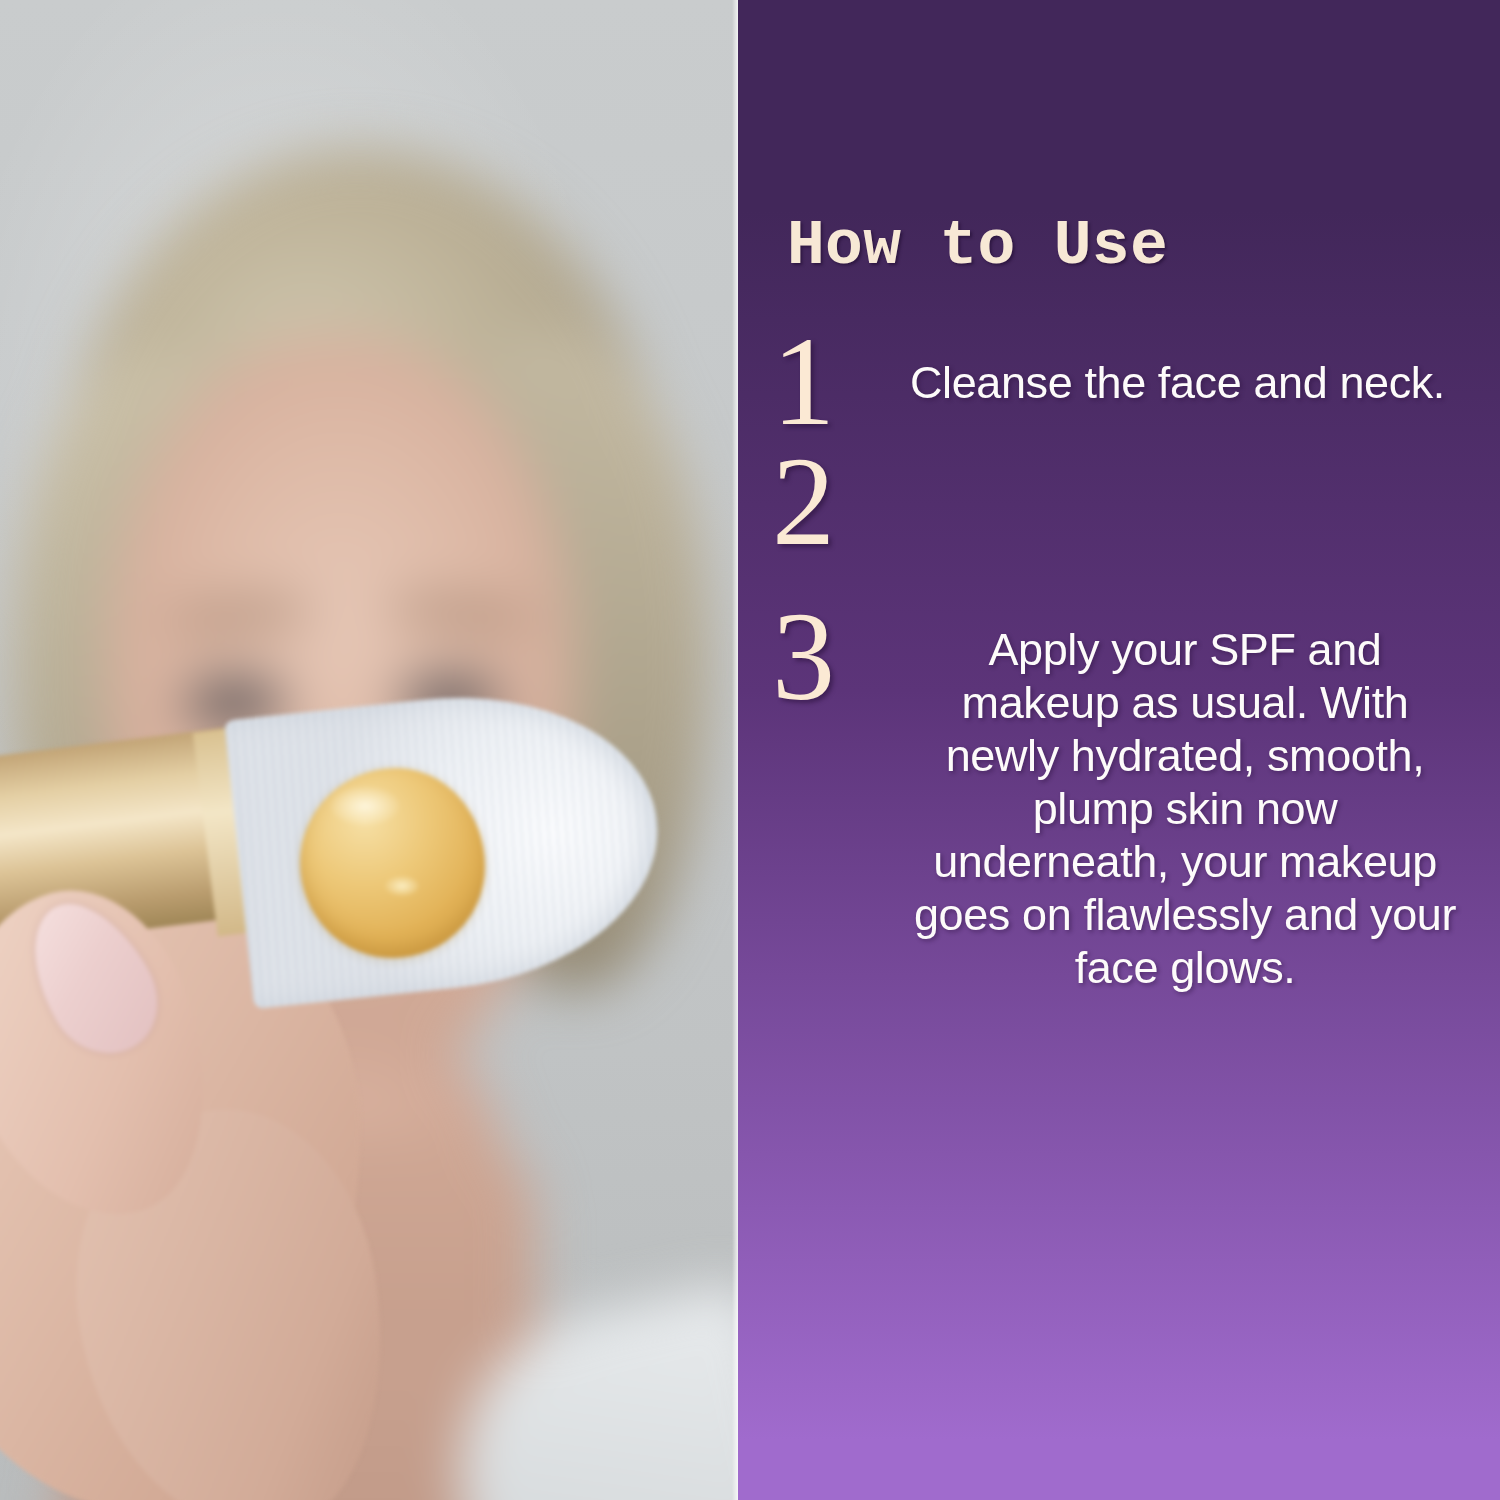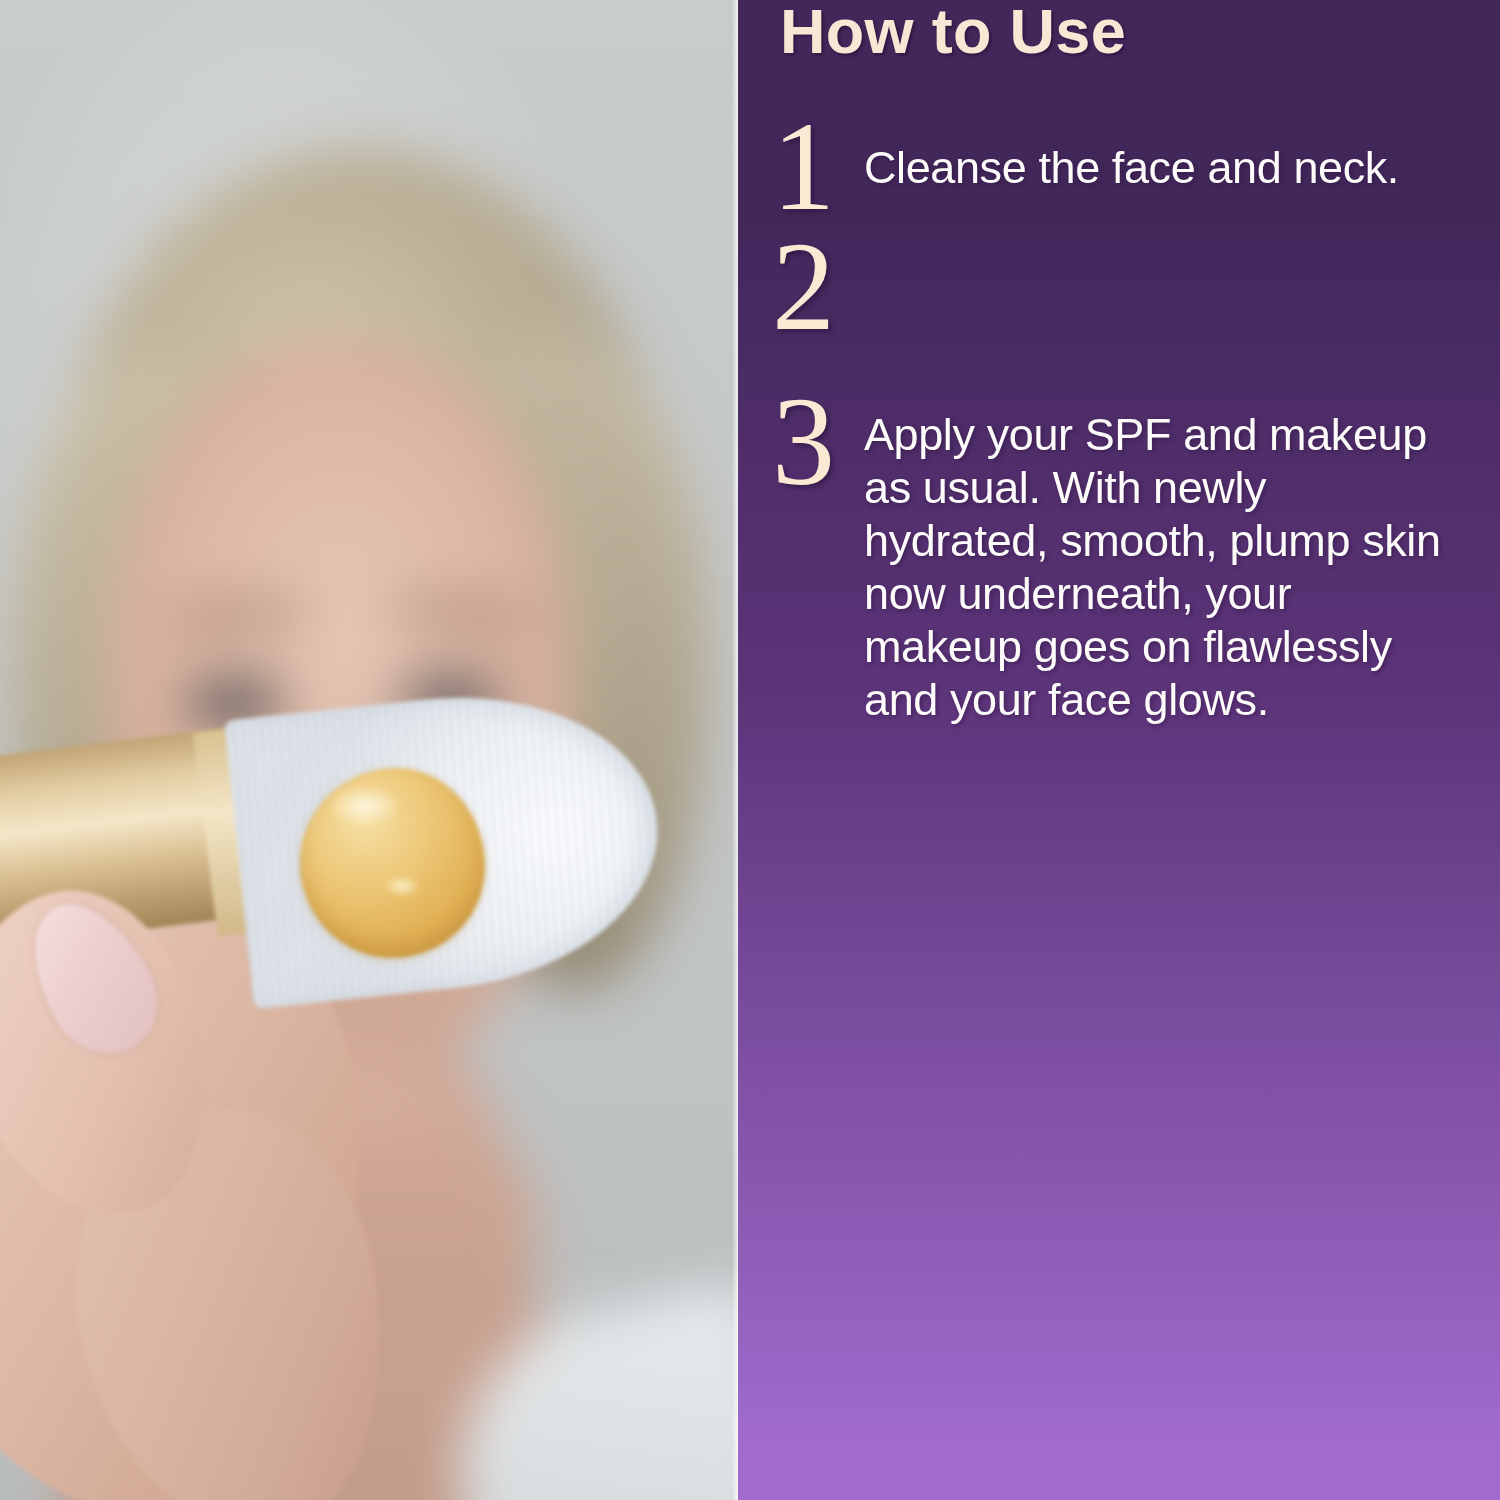--- a/index.html
+++ b/index.html
@@ -160,27 +160,28 @@
   #panel{
     position:relative;width:762px;height:1500px;
     box-sizing:border-box;
     padding:0 40px 0 24px;
   }
   #panel .gradient{position:absolute;inset:0;}
 
   .panel-inner{position:relative;z-index:2;padding-left:0;}
 
   .title{
-    font-family:Liberation Sans, sans-serif;
+    font-family:Liberation Mono, monospace;
     font-weight:700;
     font-size:63px;
     line-height:1;
     color:#f7e8d5;
-    margin:0;
+    margin:7px;
     padding-left:18px;
+    padding-top:208px;
     letter-spacing:.3px;
     text-shadow:2px 2px 3px rgba(30,10,45,.55);
   }
 
   .steps{margin-top:64px;padding-left:10px;}
 
   .step{display:flex;align-items:flex-start;}
   .step + .step{margin-top:26px;}
   .step.s3{margin-top:60px;}
 
@@ -200,20 +201,21 @@
   .txt{
     flex:1 1 auto;
     font-family:"Liberation Sans",sans-serif;
     font-weight:400;
     font-size:45px;
     line-height:1.18;
     color:#fdfbfa;
     letter-spacing:-.4px;
     text-shadow:2px 2px 4px rgba(40,14,58,.45);
     padding-top:6px;
+    margin-left:46px;
   }
   .step.s1 .txt{padding-top:14px;}
 </style>
 </head>
 <body>
 
 <div id="root">
 
   <div id="photo">
     <div class="bg-wall"></div>
@@ -267,20 +269,20 @@
           <div class="num" style="color: rgb(251, 233, 212);">1</div>
           <div class="txt" style="color: rgb(253, 251, 250);">Cleanse the face and neck.</div>
         </div>
 
         <div class="step s2">
           <div class="num" style="color: rgb(251, 233, 212);">2</div>
         </div>
 
         <div class="step s3">
           <div class="num" style="color: rgb(251, 233, 212);">3</div>
-          <div class="txt" style="color: rgb(253, 251, 250);">Apply your SPF and makeup as usual. With newly hydrated, smooth, plump skin now underneath, your makeup goes on flawlessly and your face glows.</div>
+          <div class="txt" style="color: rgb(253, 251, 250); text-align: center;">Apply your SPF and makeup as usual. With newly hydrated, smooth, plump skin now underneath, your makeup goes on flawlessly and your face glows.</div>
         </div>
 
       </div>
     </div>
   </div>
 
 </div>
 
 </body></html>

